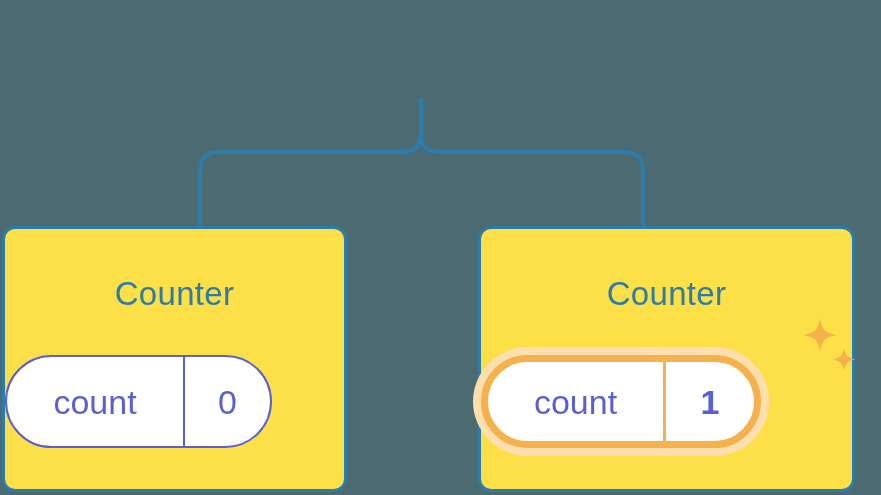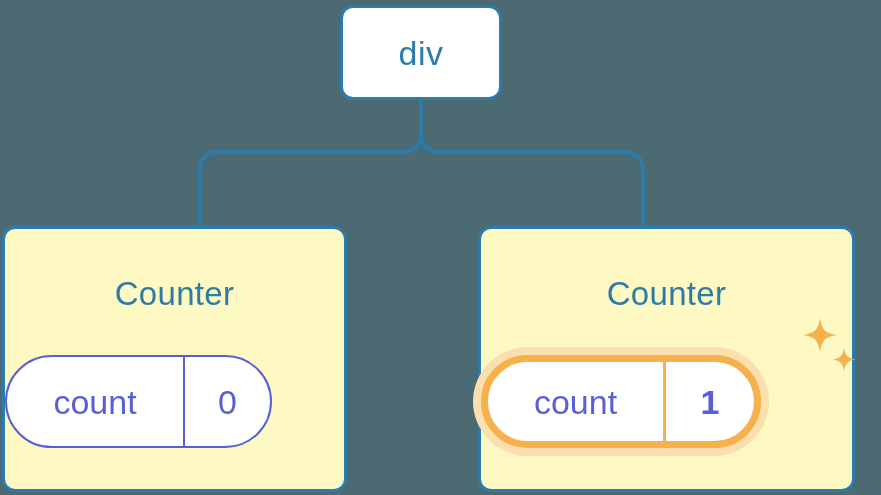--- a/index.html
+++ b/index.html
@@ -48,21 +48,21 @@
     font-size: 34px;
     color: #2b7cab;
     letter-spacing: 0.5px;
     line-height: 1;
   }
 
   
   .card {
     position: absolute;
     box-sizing: border-box;
-    background: #fef9c3;
+    background: #fde047;
     border: 3px solid #2b7cab;
     border-radius: 13px;
     text-decoration: underline;
   }
   .card-left  { left: 2px;   top: 226px; width: 345px; height: 266px; }
   .card-right { left: 478px; top: 226px; width: 377px; height: 266px; }
 
   .card-title {
     position: absolute;
     left: 0;
@@ -138,23 +138,20 @@
              Q 200 152 200 171
              L 200 226" fill="none" stroke="#2b7cab" stroke-width="4" stroke-linecap="round"></path>
     <path d="M 421 100
              L 421 133
              Q 421 152 440 152
              L 624 152
              Q 643 152 643 171
              L 643 226" fill="none" stroke="#2b7cab" stroke-width="4" stroke-linecap="round"></path>
   </svg>
 
-  <div class="root-node">
-    <span class="root-label">div</span>
-  </div>
 
   <div class="card card-left">
     <div class="card-title">Counter</div>
     <div class="pill-wrap">
       <div class="pill pill-plain">
         <div class="pill-key">count</div>
         <div class="pill-val">0</div>
       </div>
     </div>
   </div>

